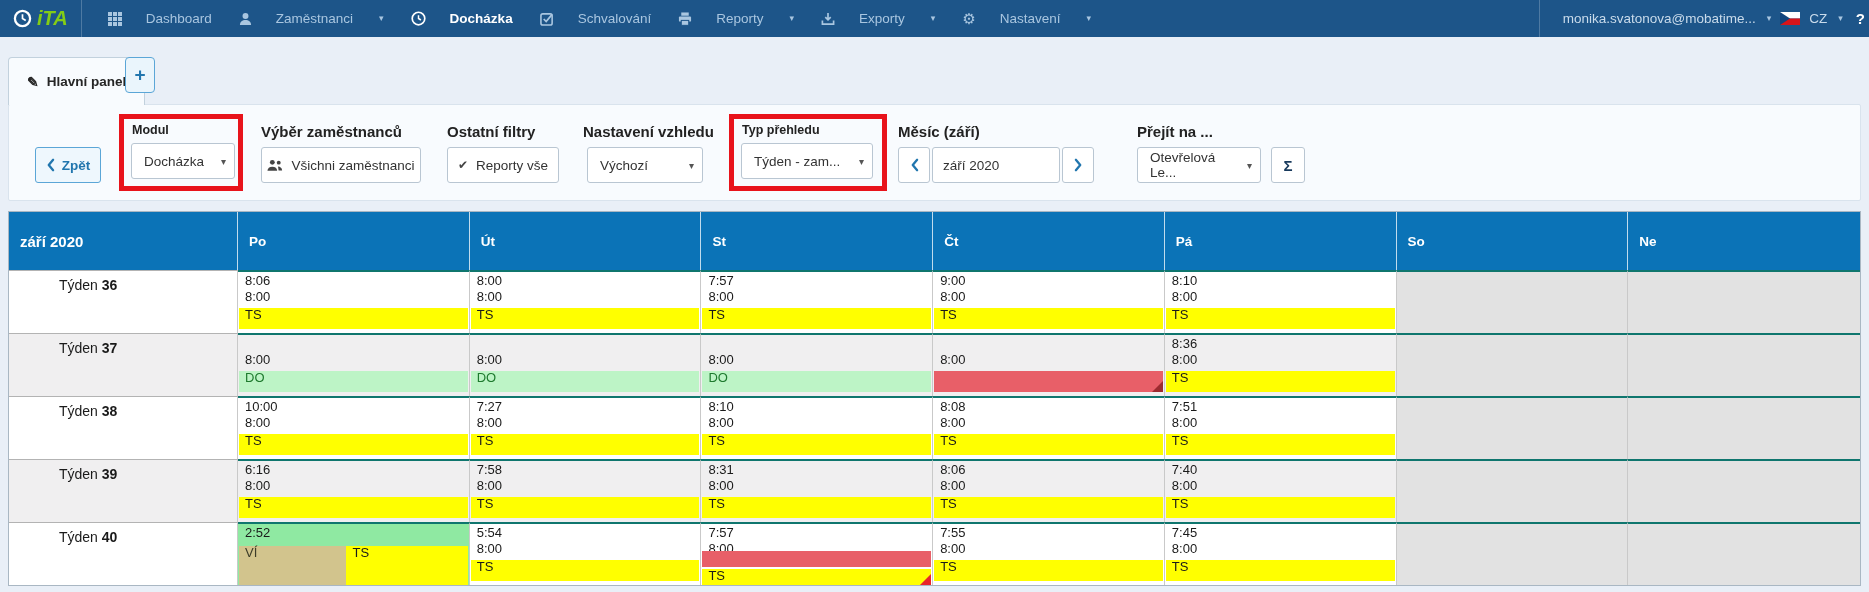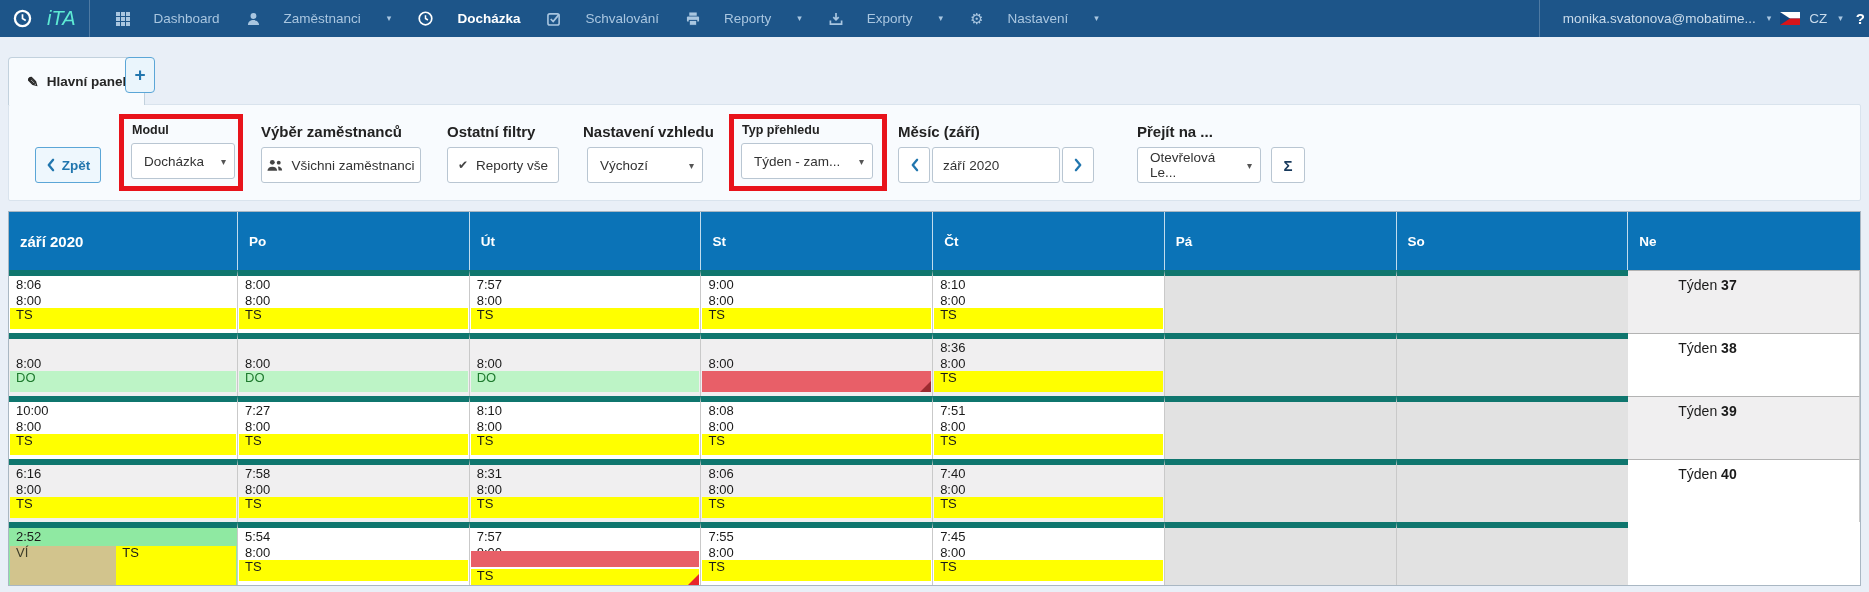--- a/index.html
+++ b/index.html
@@ -3,22 +3,22 @@
 <meta charset="utf-8">
 <style>
   html,body{margin:0;padding:0}
   body{
     position:relative;width:1869px;height:592px;overflow:hidden;
     background:#e9eff7;font-family:"Liberation Sans",sans-serif;color:#1a1a1a;
   }
   
   .navbar{position:absolute;top:0;left:0;right:0;height:37px;background:#1d5589;
     display:flex;align-items:center;color:#a9c6e0;font-size:13.5px}
-  .logo{display:flex;align-items:center;gap:15px;padding:0 13px;color:#5eead4;
-    font-weight:normal;font-style:italic;font-size:20px;letter-spacing:0}
+  .logo{display:flex;align-items:center;gap:5px;padding:0 13px;color:#84cc16;
+    font-weight:bold;font-style:italic;font-size:20px;letter-spacing:0}
   .nav-sep{width:1px;height:37px;background:rgba(255,255,255,.22)}
   .nav-items{display:flex;align-items:center;gap:27px;margin-left:26px}
   .nav-item{display:flex;align-items:center;gap:24px;cursor:pointer;white-space:nowrap}
   .nav-item.active{color:#fff;font-weight:bold}
   .nav-item svg{display:block}
   .caret{font-size:9px;line-height:1;margin-left:2px}
   .nav-right{margin-left:auto;display:flex;align-items:center;gap:9px;padding-right:4px}
   .nav-right .email{color:#c9dbeb}
   .flag{display:block;border:0}
   .help{color:#fff;font-weight:bold;font-size:15px;margin-left:4px}
@@ -51,21 +51,21 @@
   
   .grid{position:absolute;left:8px;top:211px;width:1853px;height:375px;box-sizing:border-box;
     border:1px solid #a9b7c3;display:grid;grid-template-columns:229px repeat(7,1fr);
     grid-template-rows:58px repeat(5,63px);background:#fff}
   .hcell{background:#0b73b7;color:#fff;font-weight:bold;display:flex;align-items:center;
     padding-left:11px;font-size:13.5px;border-right:1px solid rgba(255,255,255,.75);box-sizing:border-box}
   .hcell.first{font-size:15px}
   .hcell.last{border-right:none}
   .wlabel{border-top:1px solid #b3b3b3;border-right:1px solid #c9c9c9;box-sizing:border-box;
     padding:6px 0 0 50px;font-size:14px;background:#fff}
-  .cell{position:relative;border-top:6px solid #0f766e;border-right:1px solid #c9c9c9;
+  .cell{position:relative;border-top:2px solid #0f766e;border-right:1px solid #c9c9c9;
     box-sizing:border-box;background:#fff;overflow:hidden;font-size:13px}
   .cell.last,.wlabel.last{border-right:none}
   .stripe{background:#f0eff0}
   .wkend{background:#e2e2e2}
   .cell.green{background:#8fe9a2}
   .tline{padding:1px 0 0 7px;line-height:15px;height:15px;white-space:nowrap}
   .bar{position:absolute;left:1px;right:1px;display:flex;align-items:flex-start;overflow:visible}
   .bar span{padding-left:6px;line-height:1}
   .bar-std{bottom:4px;height:21px}
   .bar-ts{background:#ffff00;color:#1a1a1a}
@@ -245,20 +245,21 @@
 
 <div class="grid">
     <div class="hcell first">září 2020</div>
     <div class="hcell">Po</div>
     <div class="hcell">Út</div>
     <div class="hcell">St</div>
     <div class="hcell">Čt</div>
     <div class="hcell">Pá</div>
     <div class="hcell">So</div>
     <div class="hcell last">Ne</div>
+    <div class="wlabel">Týden <b>36</b></div>
     <div class="cell">
       <div class="tline">8:06</div>
       <div class="tline">8:00</div>
       <div class="bar bar-std bar-ts">
         <span>TS</span>
       </div>
     </div>
     <div class="cell">
       <div class="tline">8:00</div>
       <div class="tline">8:00</div>

